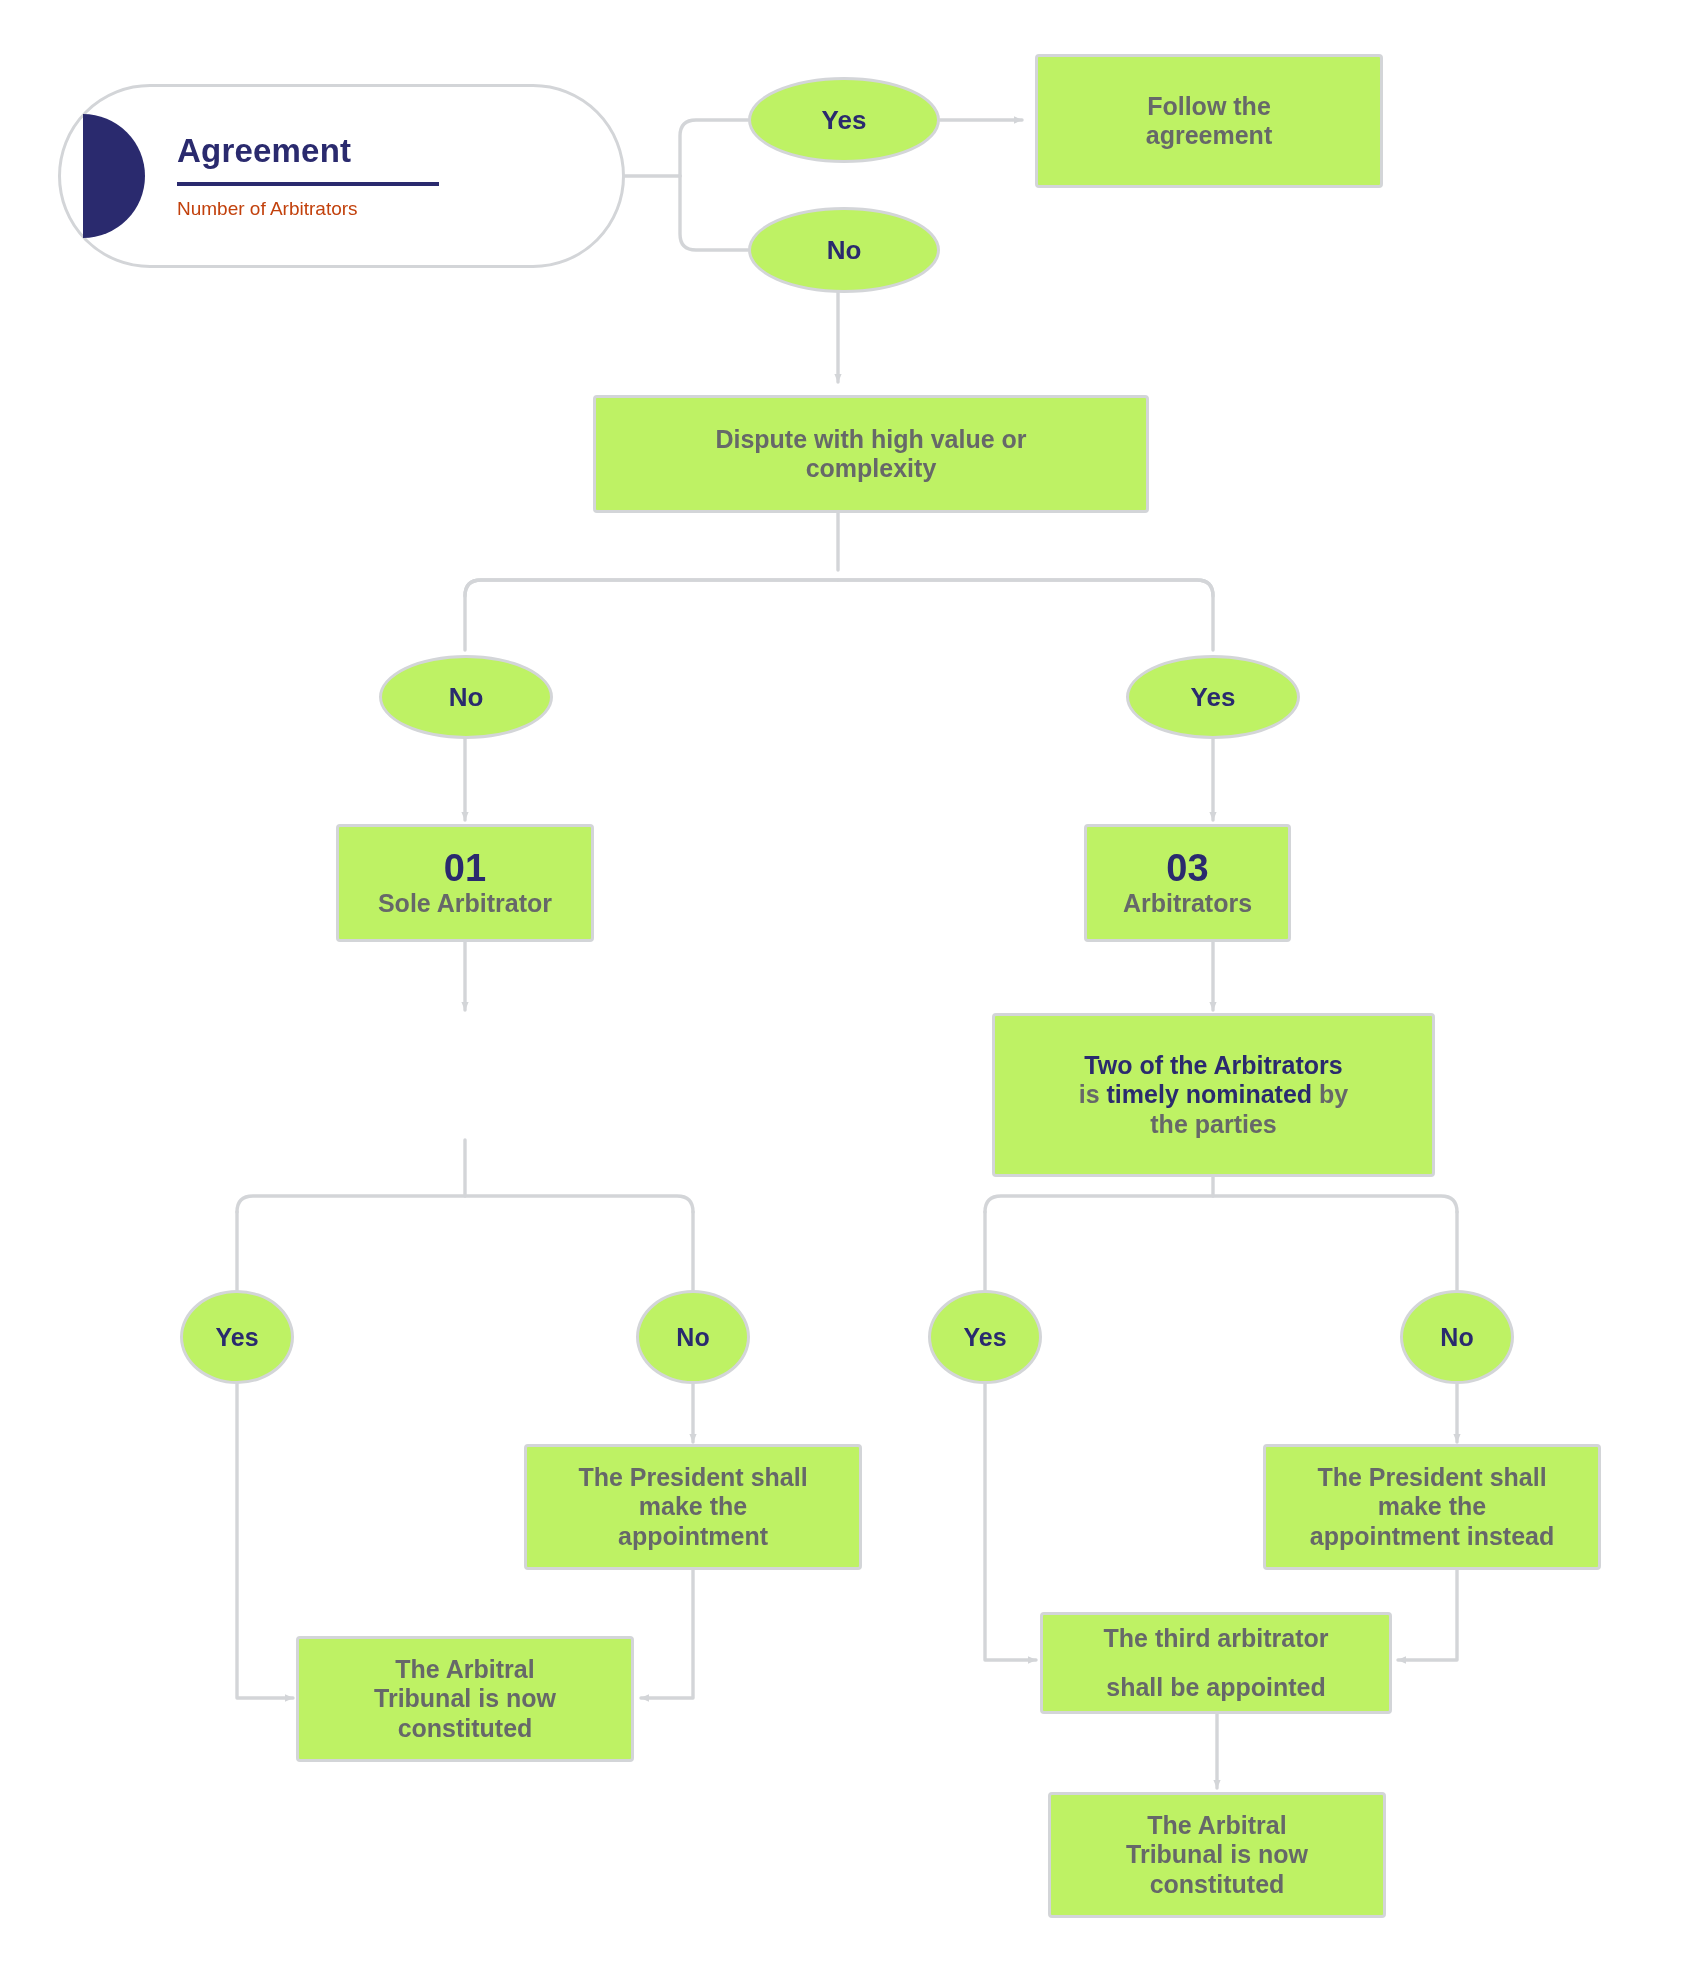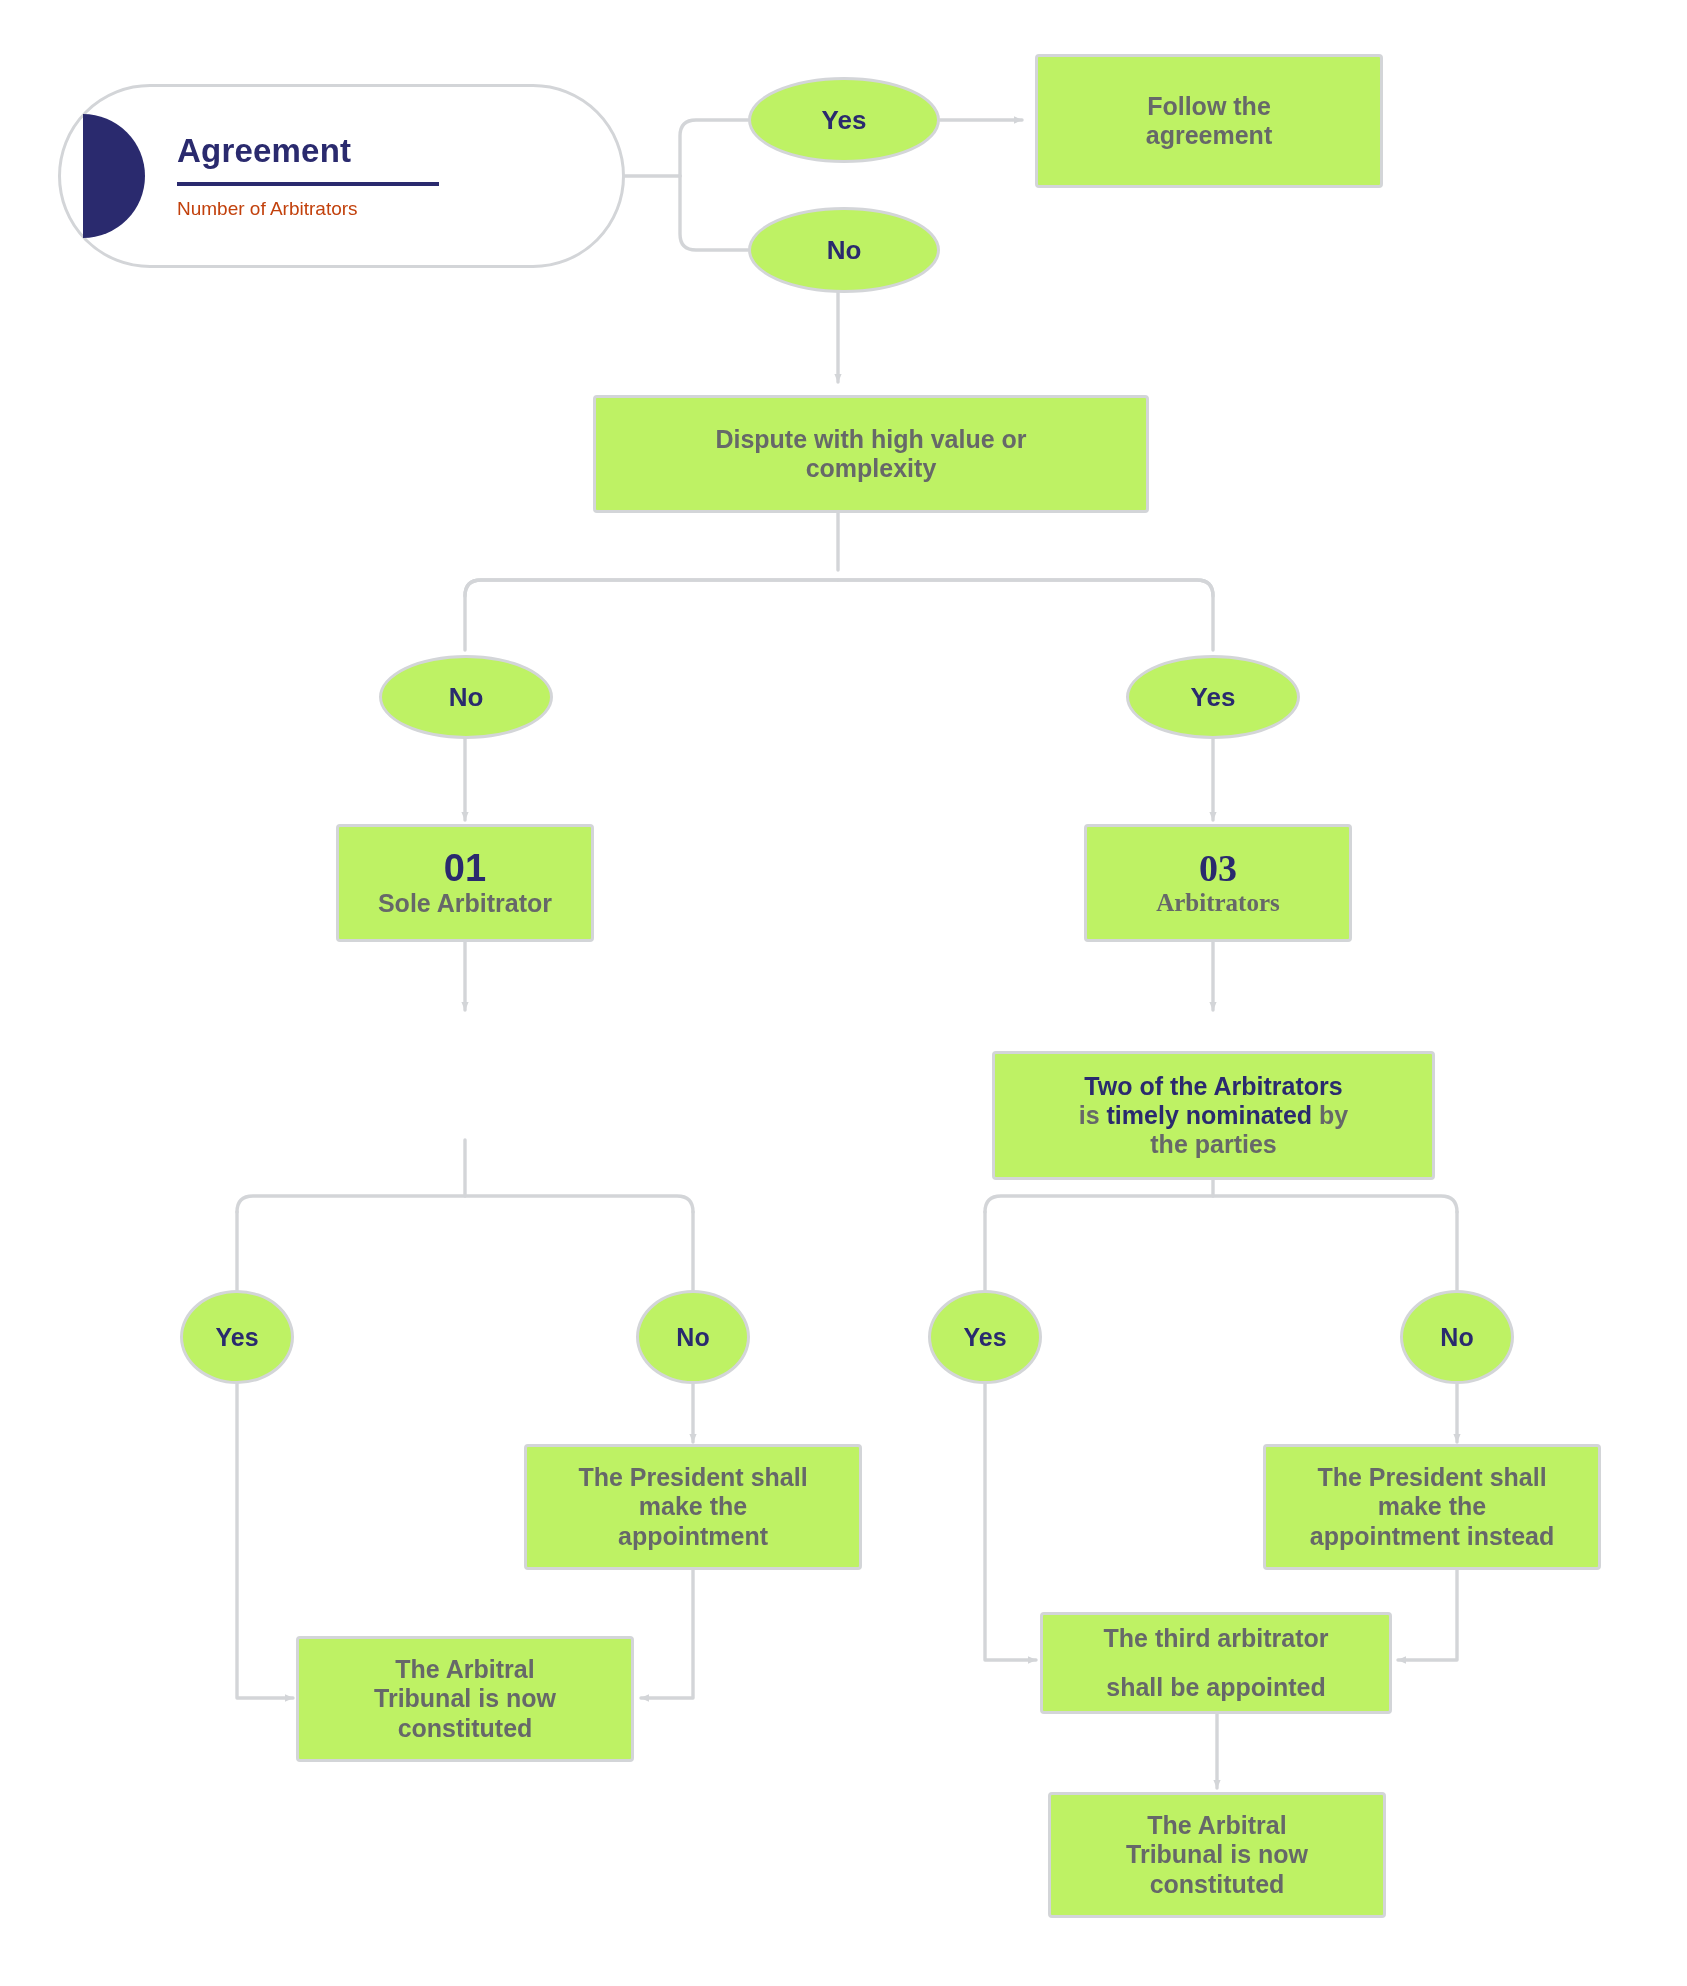--- a/index.html
+++ b/index.html
@@ -212,27 +212,27 @@
 
   <div class="node oval" style="left:1126px; top:655px; width:174px; height:84px;">
     <span>Yes</span>
   </div>
 
   <div class="node box numbox" style="left:336px; top:824px; width:258px; height:118px;">
     <span class="num">01</span>
     <span class="sub">Sole Arbitrator</span>
   </div>
 
-  <div class="node box numbox" style="left:1084px; top:824px; width:268px; height:118px;font-family:Liberation Serif, serif;">
+  <div class="node box numbox" style="left:1084px; top:824px; width:207px; height:118px;">
     <span class="num">03</span>
     <span class="sub">Arbitrators</span>
   </div>
 
 
-  <div class="node box" style="left:992px; top:1013px; width:443px; height:129px;margin-top:38px;">
+  <div class="node box" style="left:992px; top:1013px; width:443px; height:164px;">
     <span class="ln hl">Two of the Arbitrators</span>
     <span class="ln"><span>is </span><span class="hl">timely nominated</span><span> by</span></span>
     <span class="ln">the parties</span>
   </div>
 
   <div class="node circle" style="left:180px; top:1290px; width:114px; height:94px;">
     <span>Yes</span>
   </div>
   <div class="node circle" style="left:636px; top:1290px; width:114px; height:94px;">
     <span>No</span>

